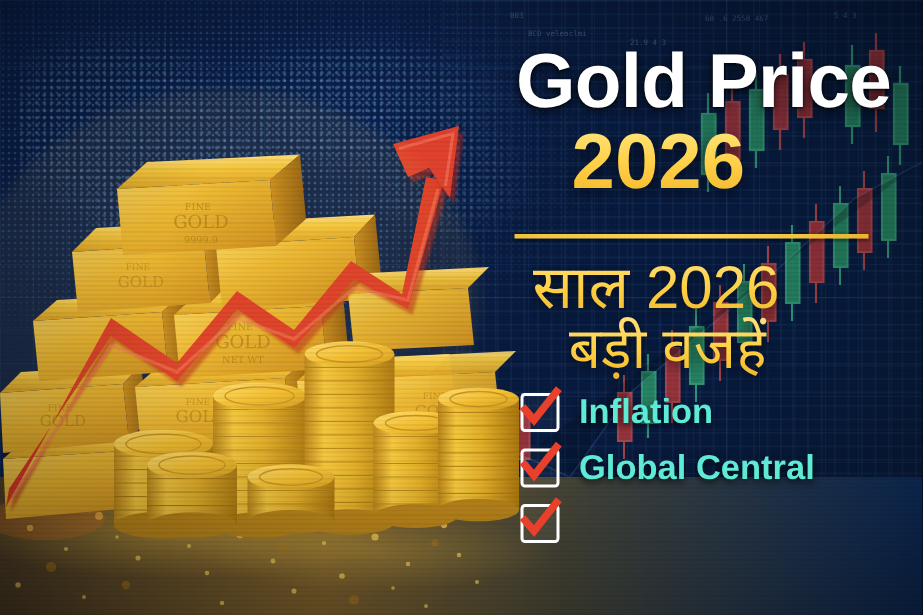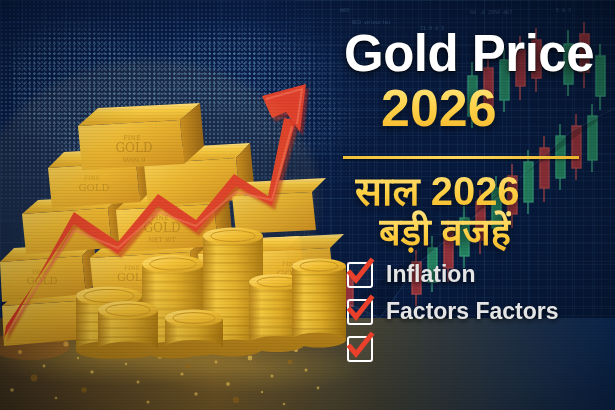--- a/index.html
+++ b/index.html
@@ -95,21 +95,21 @@
     filter:drop-shadow(0 3px 5px rgba(0,0,0,.6));
     white-space:nowrap;
   }
   .divider{
     position:absolute;left:8px;top:156px;width:236px;height:3px;
     background:linear-gradient(90deg,#f0c13a,#ffd75e 50%,#e8b52c);
     box-shadow:0 1px 3px rgba(0,0,0,.6);
   }
   .t-hi1,.t-hi2{
     position:absolute;
-    font-weight:bold;
+    font-weight:normal;
     color:#ffd84d;
     background:linear-gradient(180deg,#ffe58f 0%,#ffd044 55%,#eeb226 100%);
     -webkit-background-clip:text;background-clip:text;
     -webkit-text-fill-color:transparent;color:transparent;
     filter:drop-shadow(0 2px 4px rgba(0,0,0,.65));
     white-space:nowrap;
   }
   .t-hi1{left:20px;top:162px;font-size:40px;}
   .t-hi2{left:44px;top:204px;font-size:38px;text-align:right;}
 
@@ -121,21 +121,21 @@
   .ck-box{
     position:relative;
     width:22px;height:22px;flex:0 0 22px;
     border:2px solid #ffffff;
     border-radius:3px;
     background:rgba(255,255,255,0.04);
     margin-right:13px;
   }
   .ck-box svg{position:absolute;left:-3px;top:-6px;width:28px;height:28px;overflow:visible;}
   .ck-label{
-    font-size:23px;font-weight:bold;color:#e5e5e5;
+    font-size:23px;font-weight:bold;color:#5eead4;
     text-shadow:0 2px 5px rgba(0,0,0,.75);
     white-space:nowrap;
   }
 </style>
 </head>
 <body>
 
 <div id="poster">
 
   <div class="bg-base"></div>
@@ -576,21 +576,21 @@
         </span>
         <span class="ck-label">Inflation</span>
       </div>
 
       <div class="ck-row">
         <span class="ck-box">
           <svg viewBox="0 0 28 28">
             <path d="M4 15 L10 22 L25 3" fill="none" stroke="#e8402a" stroke-width="5" stroke-linecap="square" stroke-linejoin="miter"></path>
           </svg>
         </span>
-        <span class="ck-label">Factors Factors</span>
+        <span class="ck-label">Global Central</span>
       </div>
 
       <div class="ck-row">
         <span class="ck-box">
           <svg viewBox="0 0 28 28">
             <path d="M4 15 L10 22 L25 3" fill="none" stroke="#e8402a" stroke-width="5" stroke-linecap="square" stroke-linejoin="miter"></path>
           </svg>
         </span>
       </div>
 

